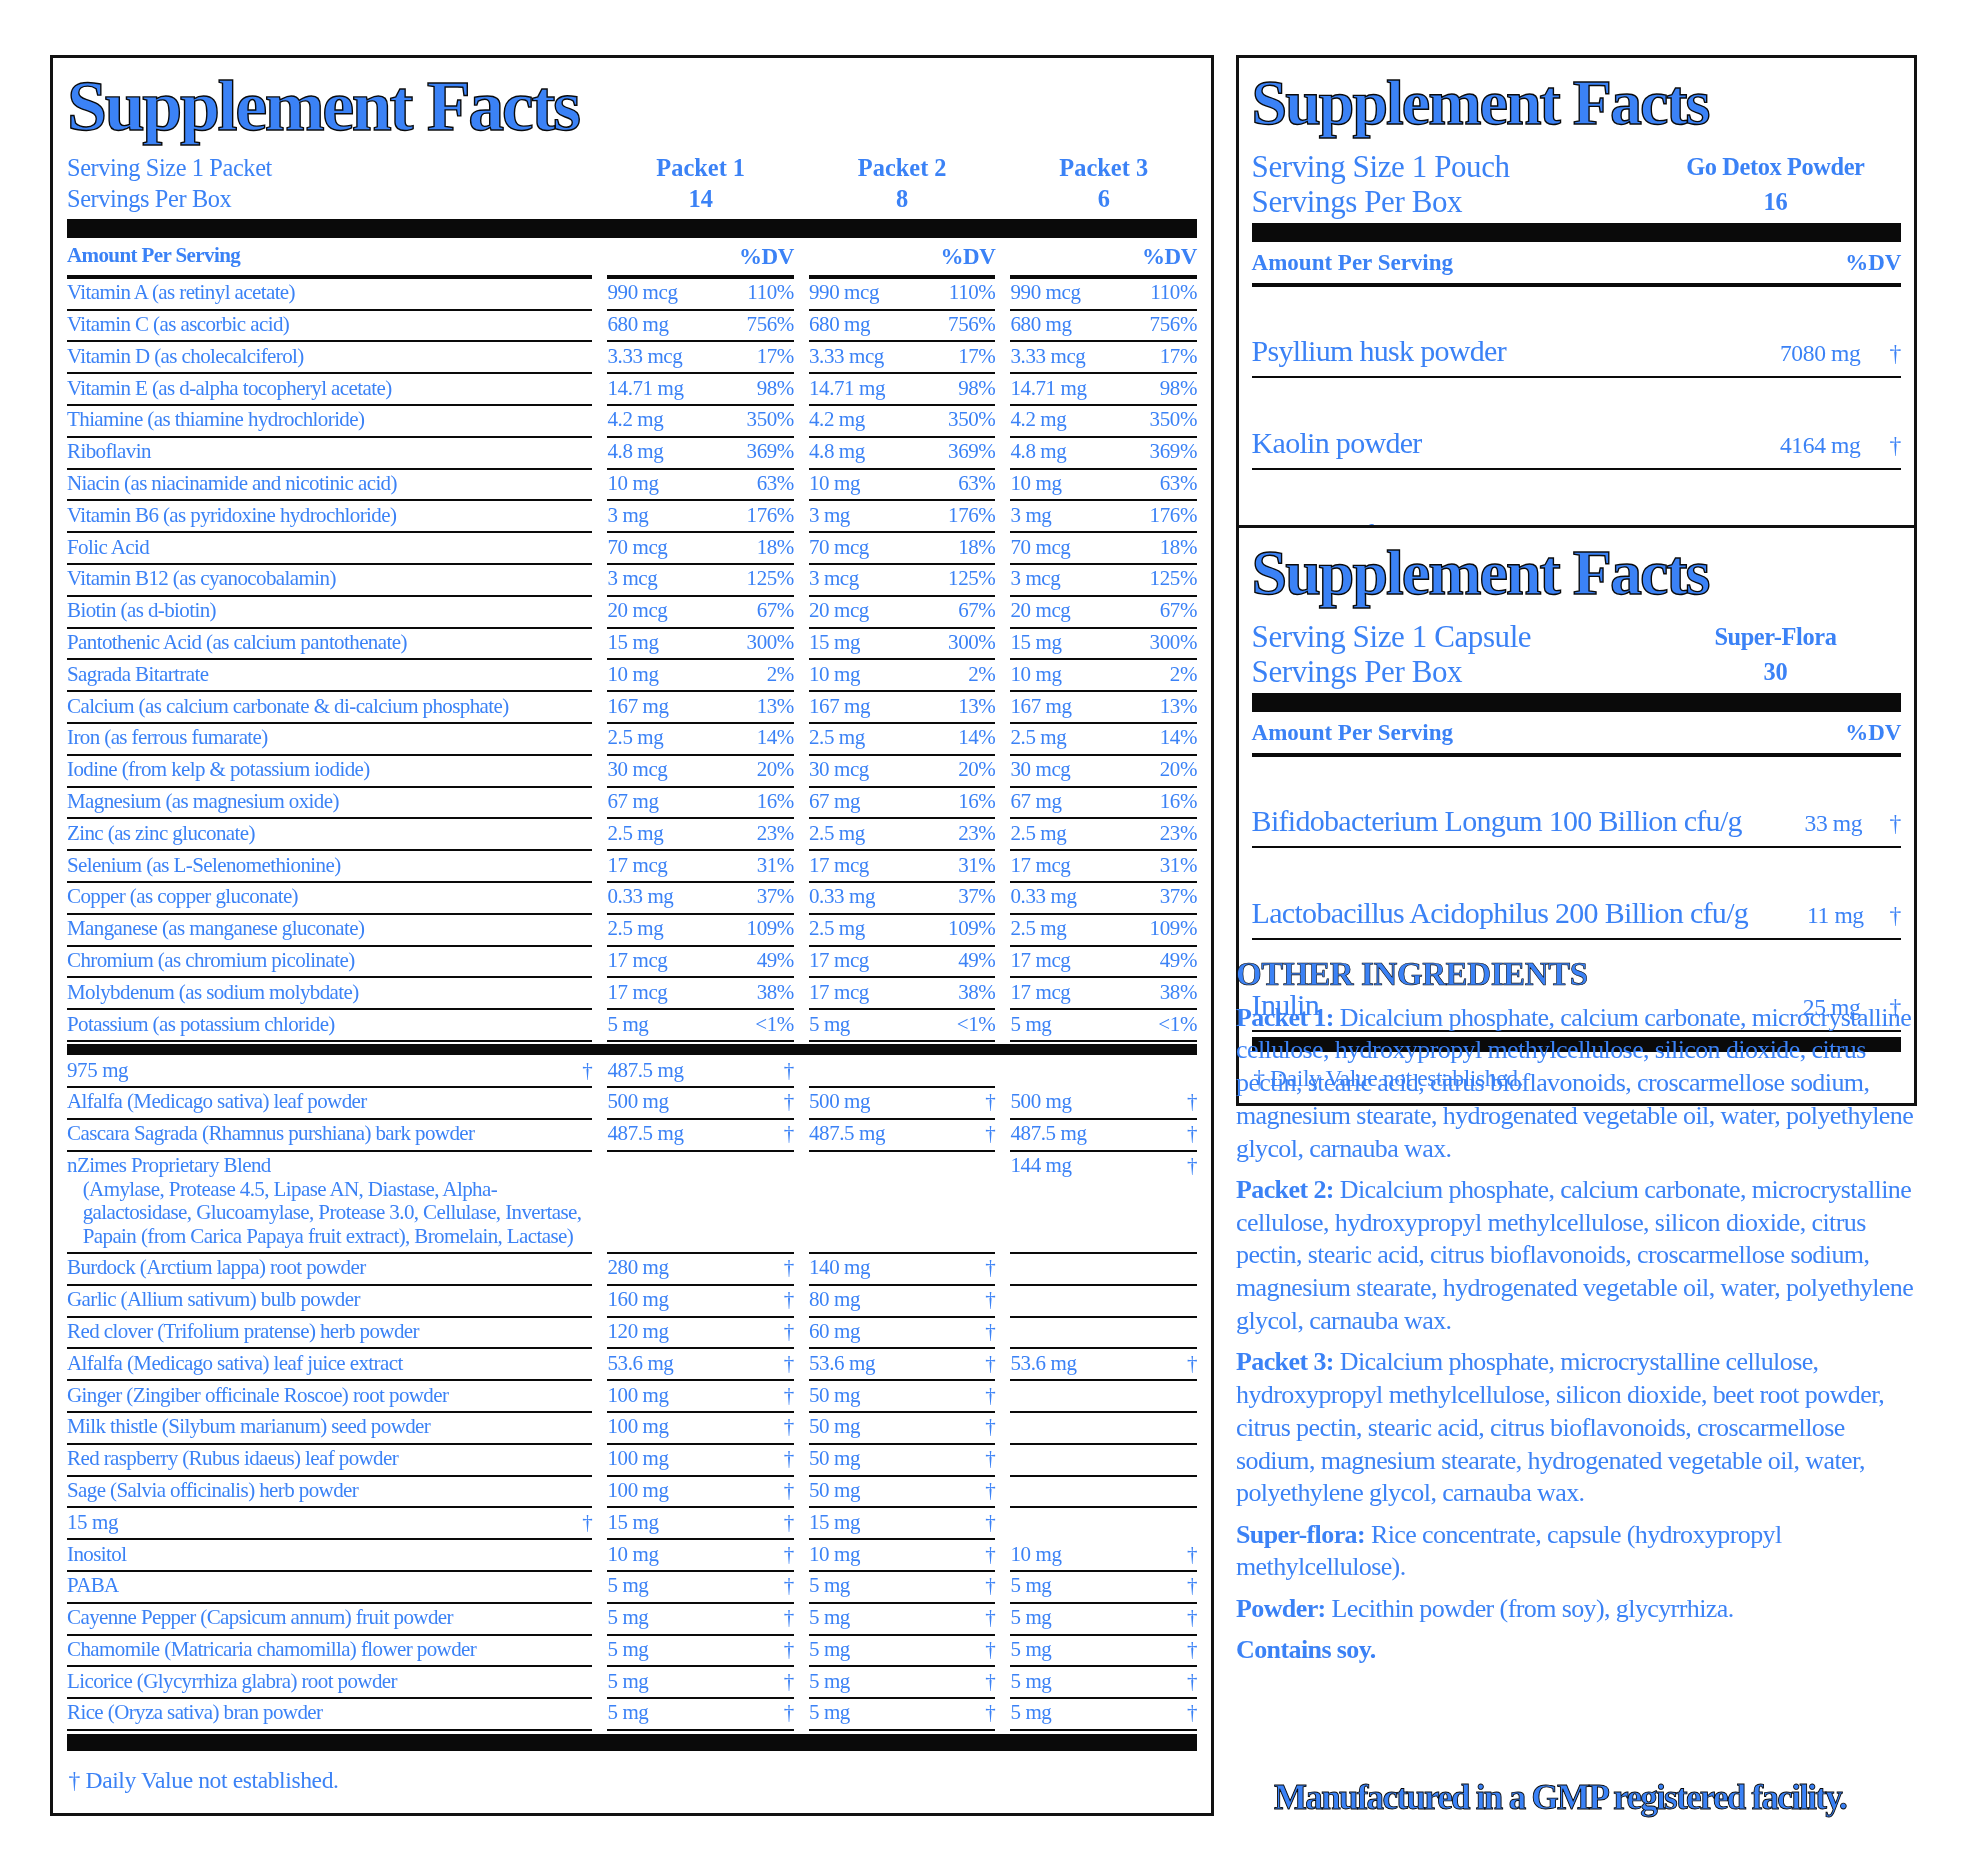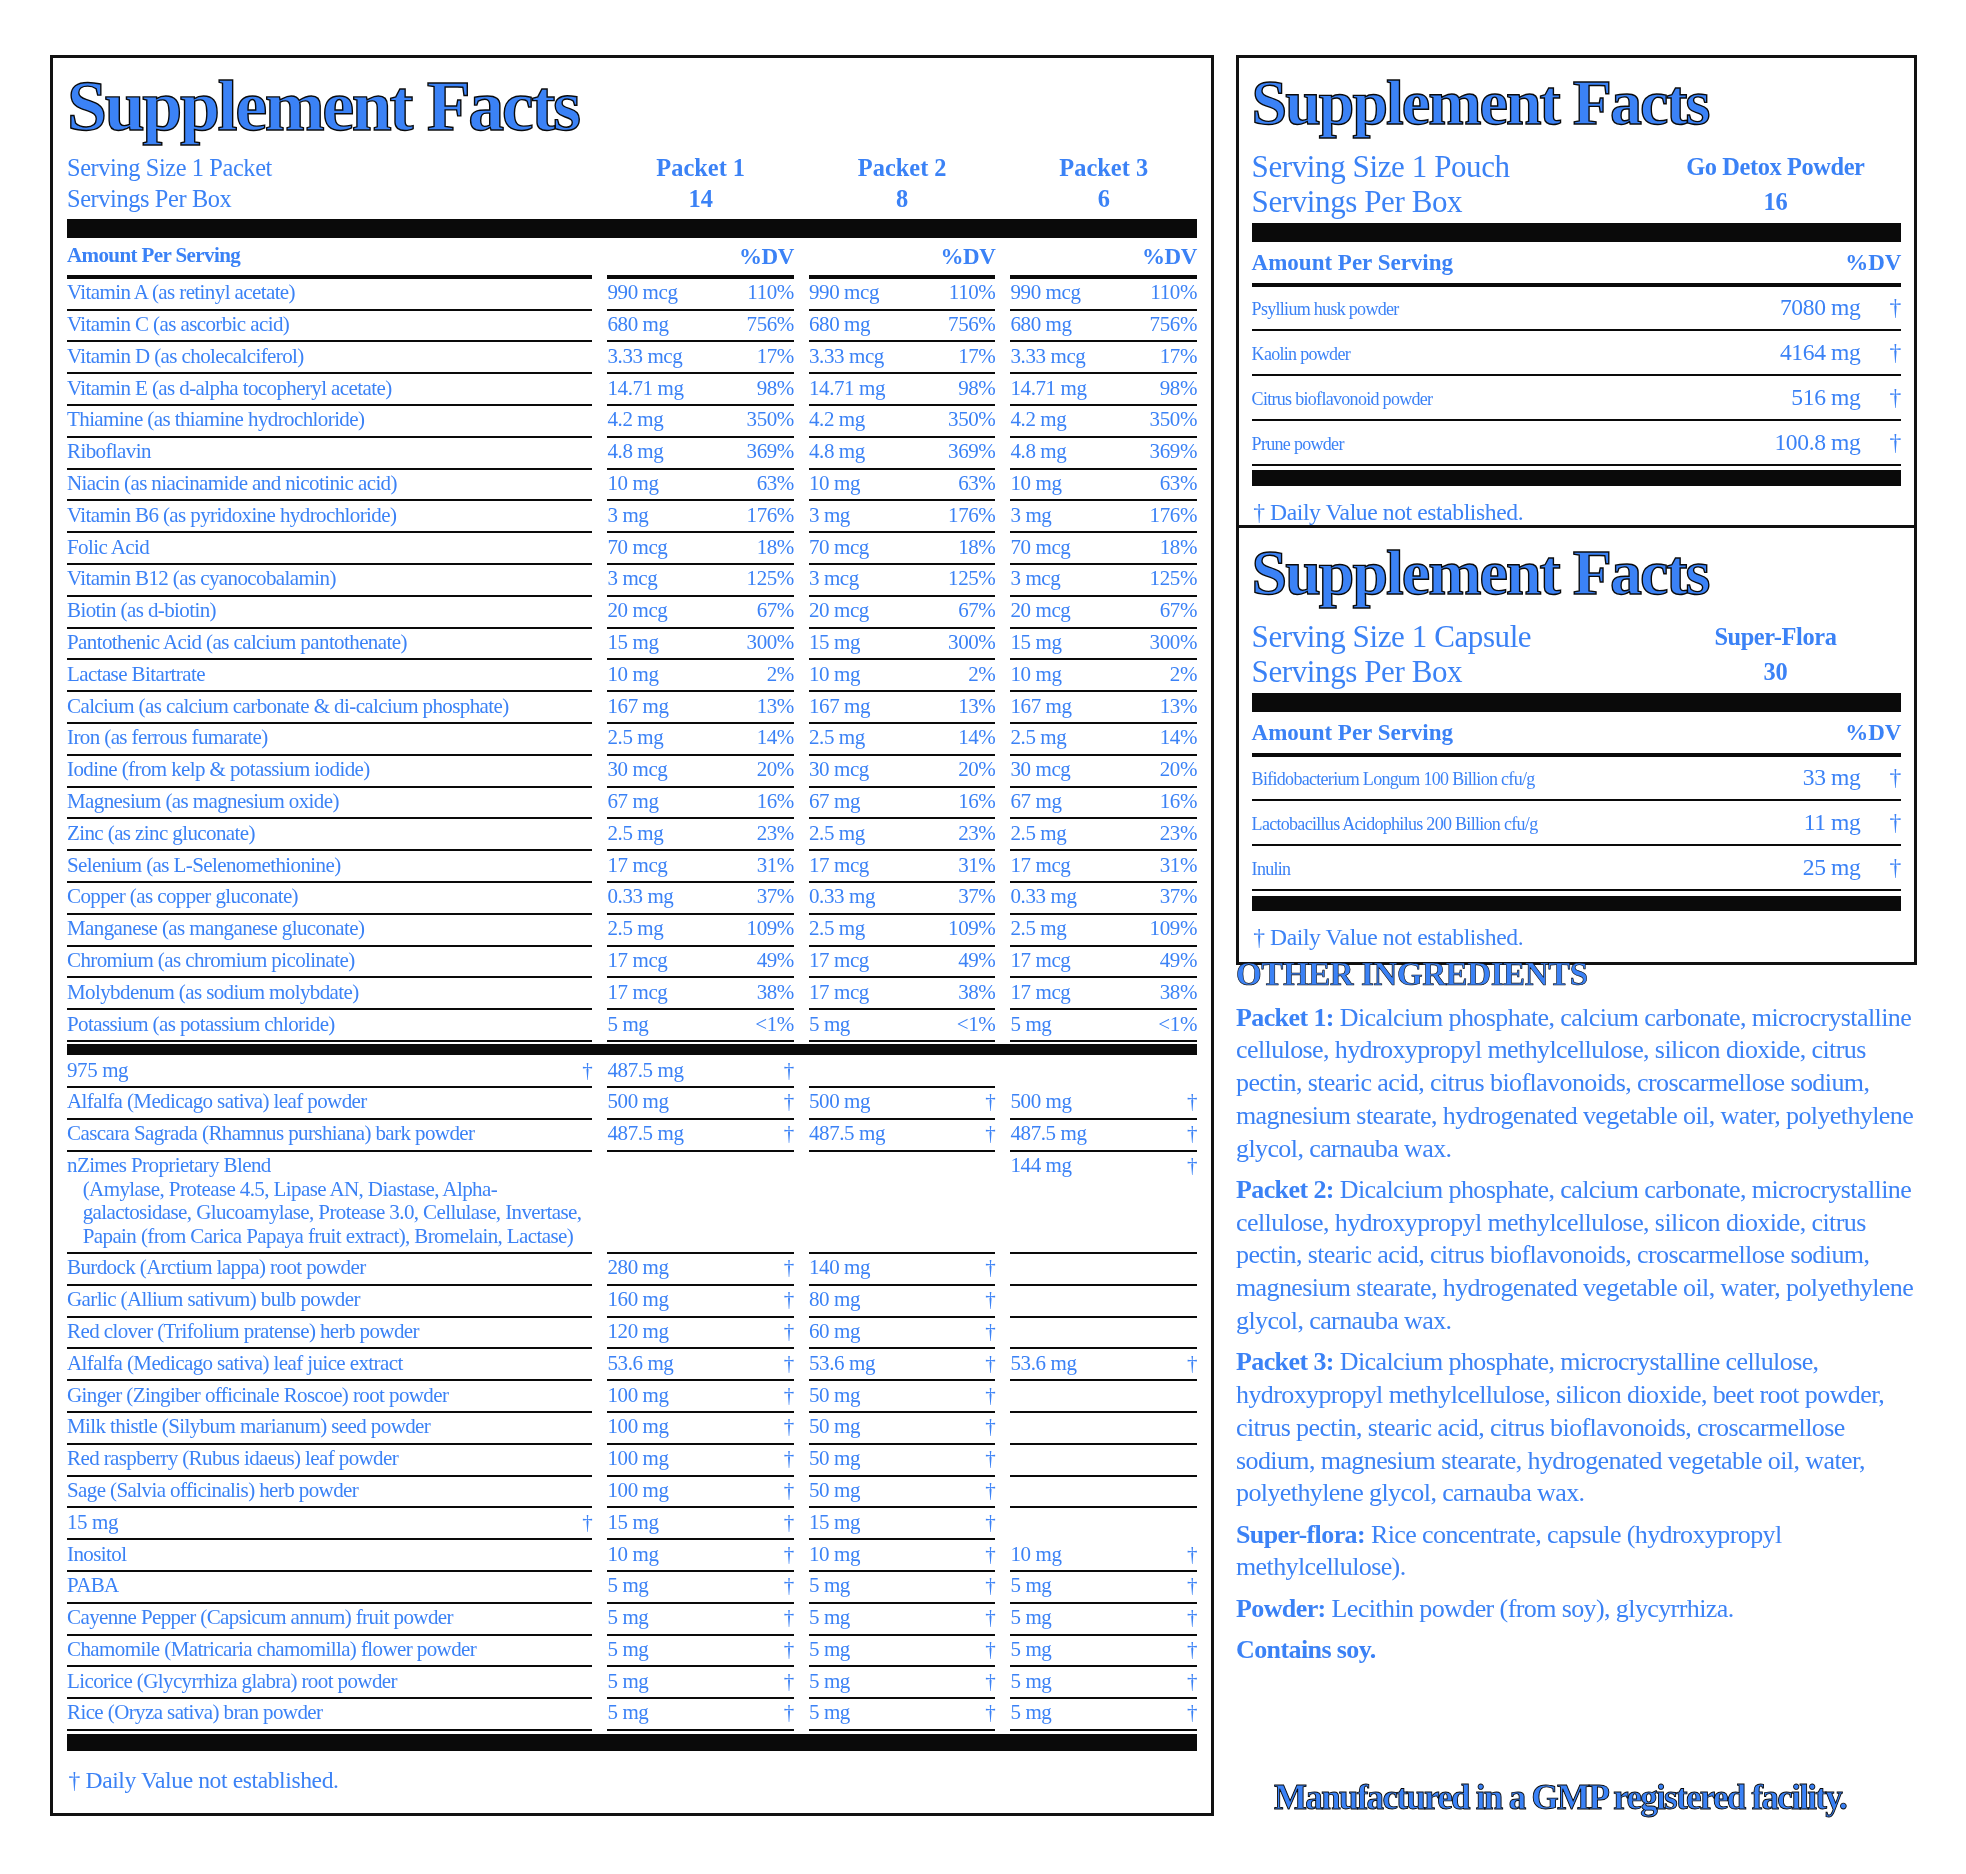--- a/index.html
+++ b/index.html
@@ -32,21 +32,21 @@
   #detox-panel{left:1236px;top:55px;width:681px;padding:11px 12.6px;}
   #flora-panel{left:1236px;top:525px;width:681px;padding:11px 12.6px;}
   .serv-grid{display:grid;grid-template-columns:1fr 252px;margin-top:12.6px;}
   .serv-labels div{font-size:31px;line-height:35px;letter-spacing:-0.4px;}
   .serv-vals{text-align:center;}
   .serv-vals div{font-size:24.4px;line-height:35px;letter-spacing:-0.4px;font-weight:bold;}
   .serv-vals .nm{font-weight:bold;}
   .pcolhead{display:flex;justify-content:space-between;font-weight:bold;font-size:23px;
             padding:3.1px 0 6.3px;border-bottom:4.7px solid #0a0a0a;}
   .prow{display:flex;align-items:baseline;border-bottom:2px solid #0a0a0a;padding:7.9px 0;}
-  .prow .plabel{flex:1;font-size:18px;letter-spacing:-0.7px;white-space:nowrap;}
+  .prow .plabel{flex:1;font-size:30px;letter-spacing:-0.7px;white-space:nowrap;margin-top:40px;}
   .prow .pamt{width:126px;text-align:right;font-size:23.6px;letter-spacing:-0.4px;white-space:nowrap;}
   .prow .pdag{width:41px;text-align:right;font-size:23.6px;}
   .pfoot{font-size:23.6px;letter-spacing:-0.4px;padding:7.9px 0 0 1.6px;}
   
   #other-ingredients{position:absolute;left:1236px;top:956px;width:686px;}
   #oi-heading{font-weight:900;font-size:33px;letter-spacing:-0.4px;-webkit-text-stroke:0.6px #0a0a0a;}
   .oi-par{font-size:26px;line-height:1.26;letter-spacing:-0.6px;margin:8.6px 0 0;}
   .oi-par b{letter-spacing:-0.6px;}
   #mfg-line{position:absolute;left:1274px;top:1778px;font-size:35px;font-weight:900;
             letter-spacing:-1.7px;-webkit-text-stroke:0.9px #0a0a0a;white-space:nowrap;}
@@ -302,21 +302,21 @@
             <span>15 mg</span>
             <span>300%</span>
           </div>
       <div class="cell">
             <span>15 mg</span>
             <span>300%</span>
           </div>
     </div>
         <div class="mrow">
       <div class="lcell">
-        <div>Lactase Bitartrate</div>
+        <div>Sagrada Bitartrate</div>
 
       </div>
       <div class="cell">
             <span>10 mg</span>
             <span>2%</span>
           </div>
       <div class="cell">
             <span>10 mg</span>
             <span>2%</span>
           </div>

